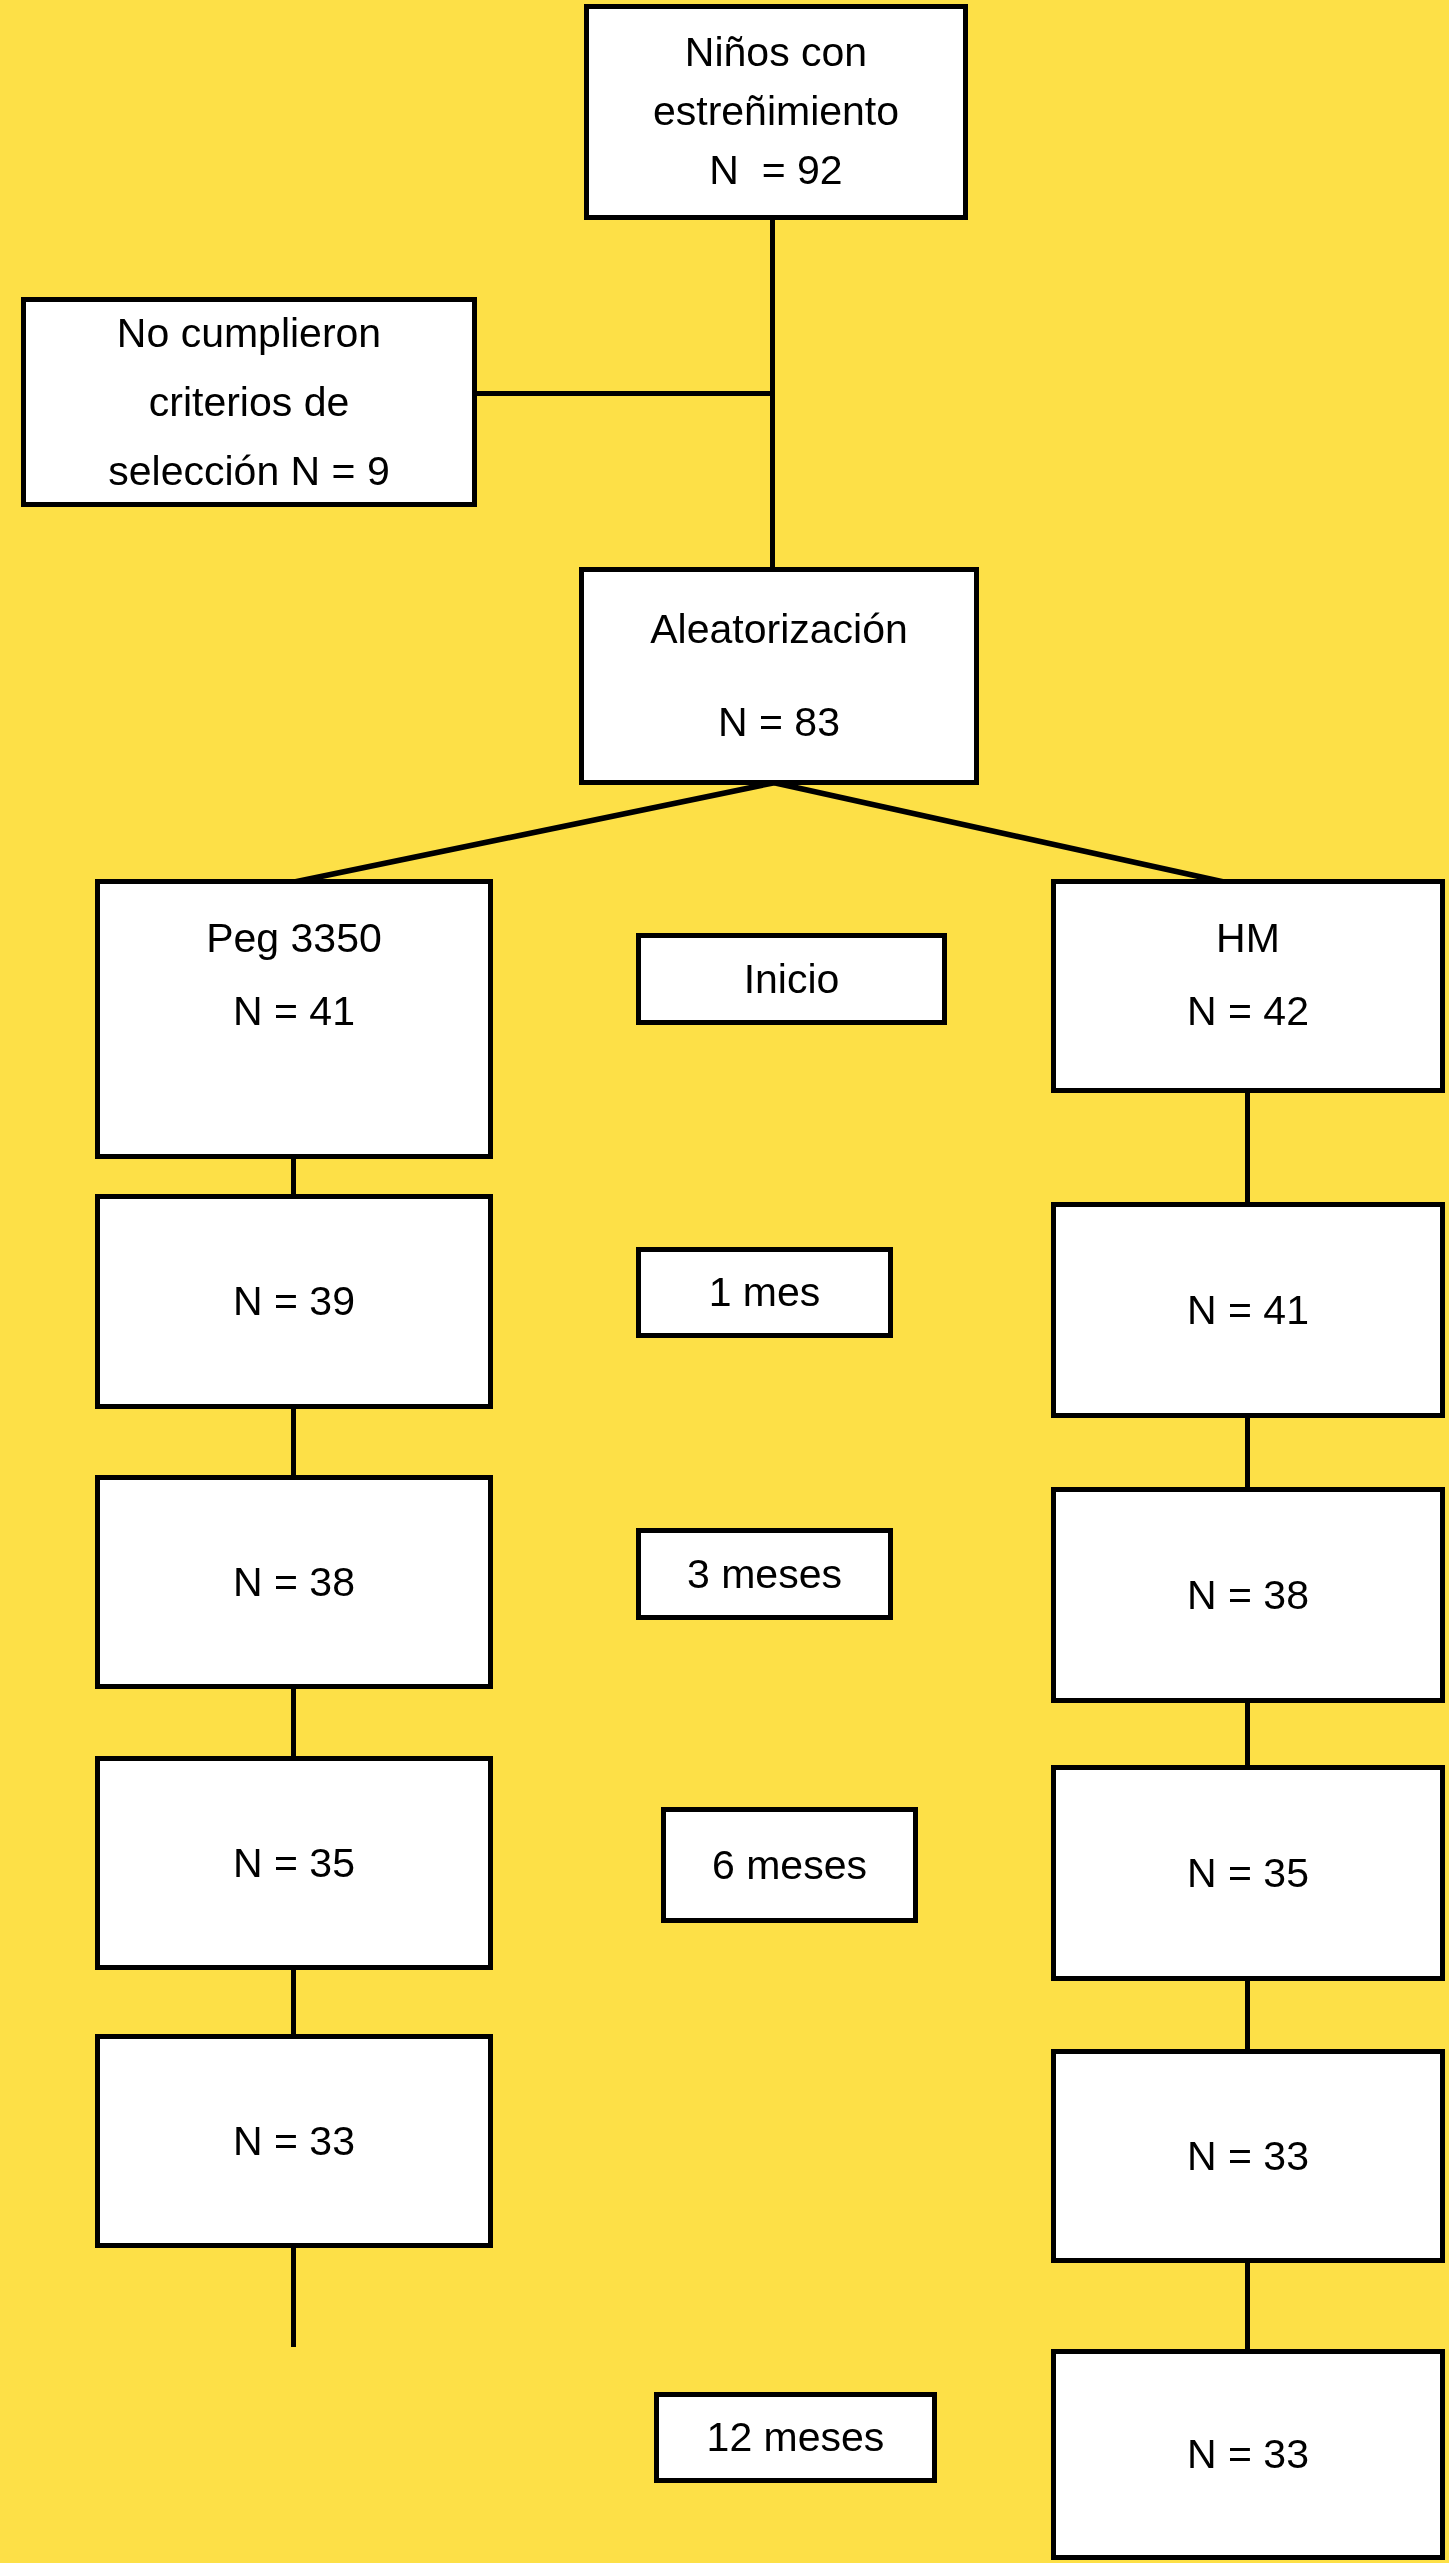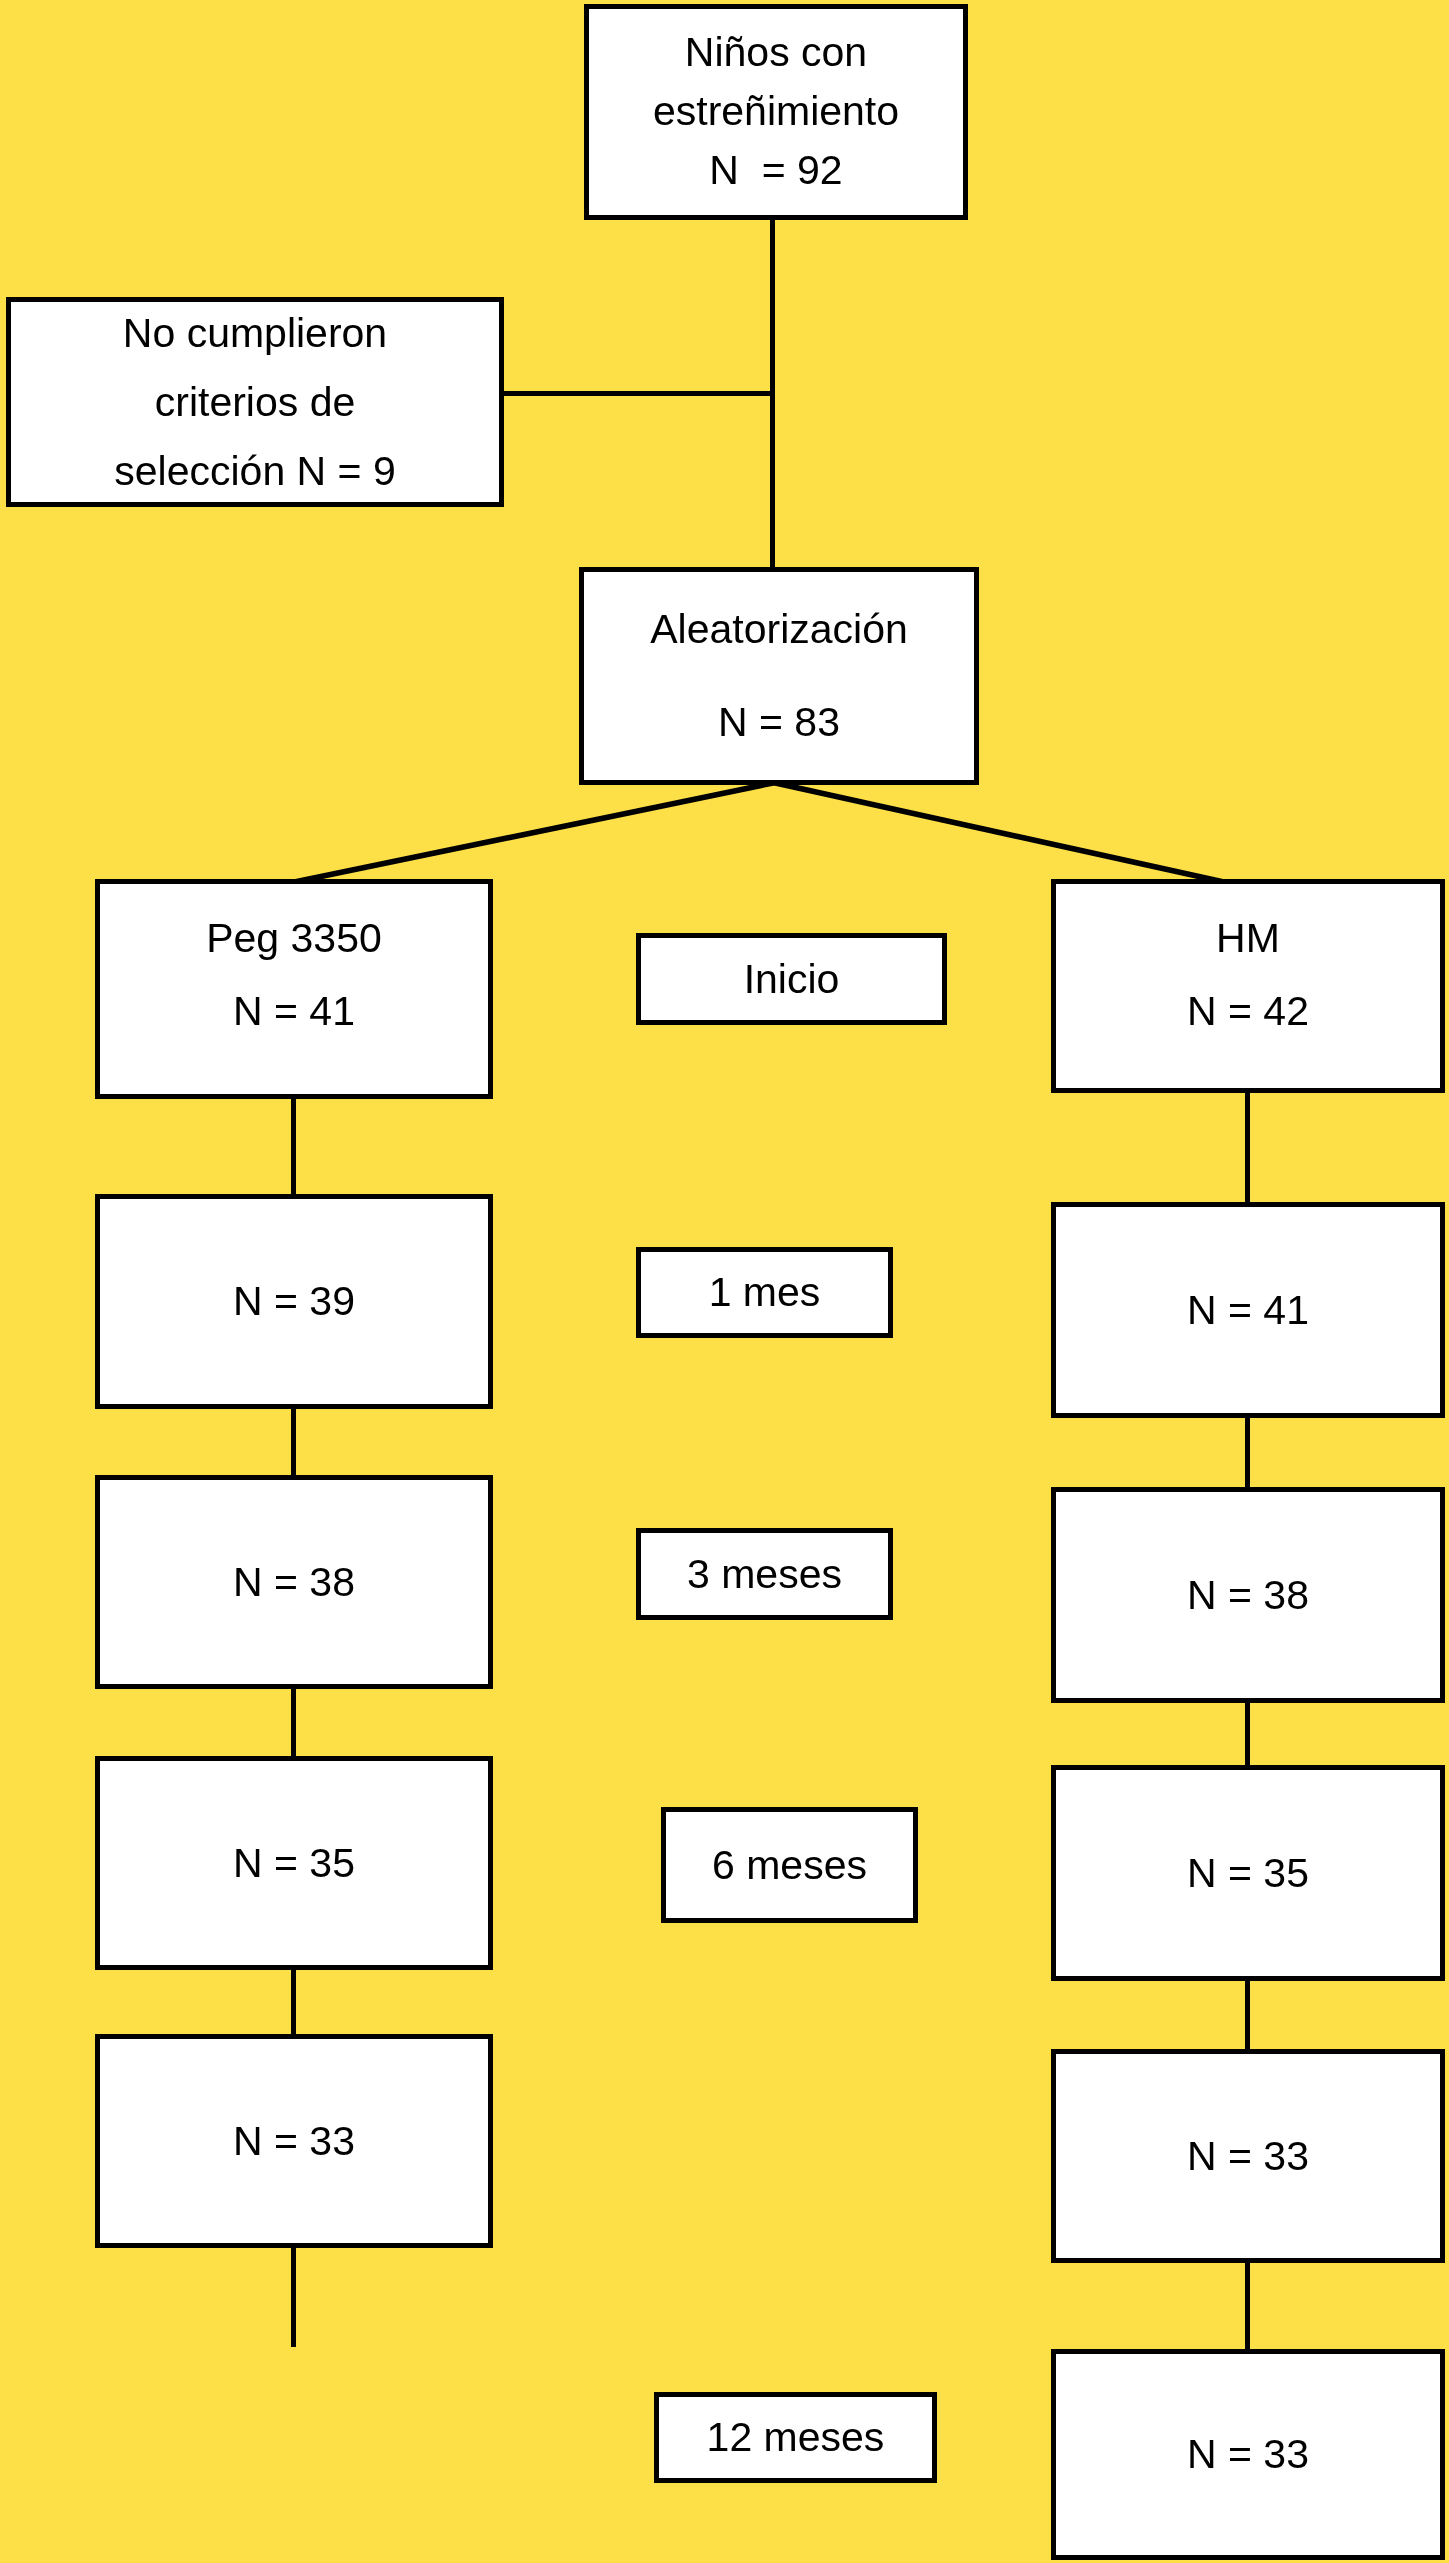--- a/index.html
+++ b/index.html
@@ -21,24 +21,24 @@
     flex-direction: column;
     align-items: center;
     justify-content: center;
     text-align: center;
     font-size: 41px;
     line-height: 69px;
     z-index: 2;
   }
   .box .line { white-space: pre-wrap; display: block; }
   .box--screening   { left: 584px;  top: 3.5px;    width: 384px; height: 216px; line-height: 59px; }
-  .box--excluded    { left: 6px;    top: 297px;  width: 498px; height: 210px; line-height: 69px; }
+  .box--excluded    { left: 21px;    top: 297px;  width: 456px; height: 210px; line-height: 69px; }
   .box--random      { left: 579px;  top: 567px;  width: 400px; height: 218px; line-height: 93px; }
   .box--arm         { justify-content: flex-start; padding-top: 18px; line-height: 73px; }
-  .box--peg         { left: 95px;  top: 879px; width: 398px; height: 220px; }
+  .box--peg         { left: 95px;  top: 879px; width: 398px; height: 280px; }
   .box--hm          { left: 1051px; top: 879px; width: 394px; height: 214px; }
   .box--time        { font-size: 41px; line-height: 41px; z-index: 3; }
   .box--t0          { left: 636px;  top: 933px; width: 311px; height: 92px; }
   .box--t1          { left: 636px;  top: 1247px; width: 257px; height: 91px; }
   .box--t3          { left: 636px;  top: 1528px; width: 257px; height: 92px; }
   .box--t6          { left: 661px;  top: 1807px; width: 257px; height: 116px; }
   .box--t9          { left: 636px;  top: 2087px; width: 257px; height: 93px; }
   .box--t12         { left: 636px;  top: 2392px; width: 283px; height: 91px; margin-left: 18px; }
   .box--pl1         { left: 95px;  top: 1194px; width: 398px; height: 215px; }
   .box--pl3         { left: 95px;  top: 1475px; width: 398px; height: 214px; }

